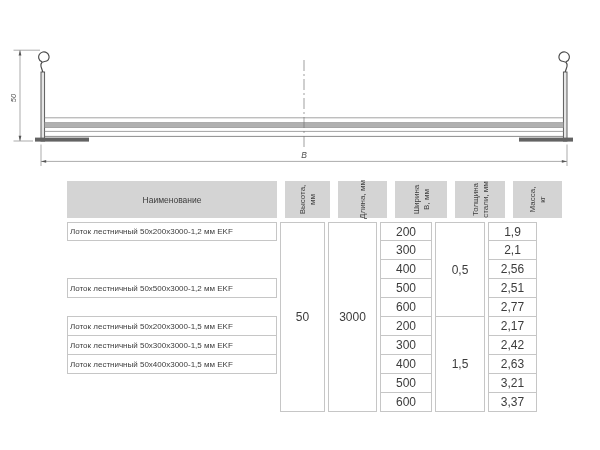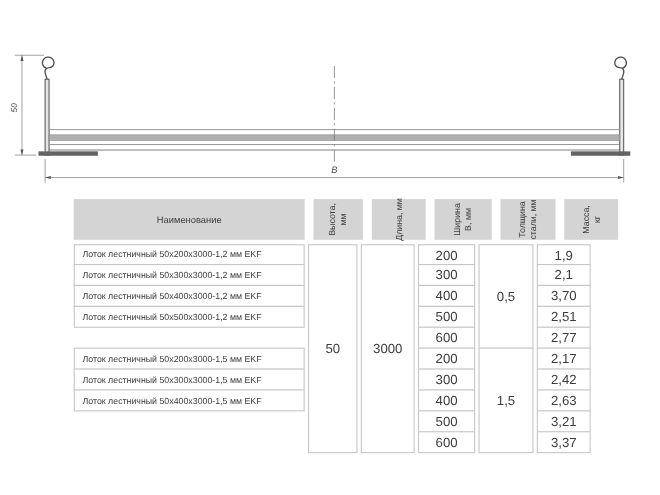--- a/index.html
+++ b/index.html
@@ -20,21 +20,21 @@
   .rot { position:absolute; inset:0; display:flex; align-items:center; justify-content:center;
          transform:rotate(-90deg); font-size:8px; line-height:1.2; text-align:center;
          white-space:pre-line; color:#3c3c3c; }
 
   .tbl-body { position:absolute; left:67px; top:222px;
     display:grid; grid-template-columns:210px 45px 49px 52px 50px 49px;
     grid-auto-rows:19px; column-gap:3px; }
   .c { box-sizing:border-box; background:#fff; border:1px solid #c6c6c6;
        display:flex; align-items:center; justify-content:center;
        font-size:12px; color:#3c3c3c; }
-  .c-name { justify-content:flex-start; padding:0 4px 0 7px; font-size:8px; white-space:nowrap; }
+  .c-name { justify-content:flex-start; padding:0 4px 0 2px; font-size:8px; white-space:nowrap; }
   .sub { margin-top:-1px; }
   .col1{grid-column:1}.col2{grid-column:2}.col3{grid-column:3}
   .col4{grid-column:4}.col5{grid-column:5}.col6{grid-column:6}
   .r1{grid-row:1}.r2{grid-row:2}.r3{grid-row:3}.r4{grid-row:4}.r5{grid-row:5}
   .r6{grid-row:6}.r7{grid-row:7}.r8{grid-row:8}.r9{grid-row:9}.r10{grid-row:10}
   .span-all{grid-row:1/11}.span-top{grid-row:1/6}.span-bot{grid-row:6/11}
 </style>
 </head>
 <body>
 
@@ -103,22 +103,20 @@
     </div>
     <div class="h">
       <div class="rot">Масса,
 кг</div>
     </div>
   </div>
 
   <div class="tbl-body">
 
     <div class="c c-name col1 r1">Лоток лестничный 50х200х3000-1,2 мм EKF</div>
-    <div class="c c-name col1 r2 sub">Лоток лестничный 50х300х3000-1,2 мм EKF</div>
-    <div class="c c-name col1 r3 sub">Лоток лестничный 50х400х3000-1,2 мм EKF</div>
     <div class="c c-name col1 r4 sub">Лоток лестничный 50х500х3000-1,2 мм EKF</div>
     <div class="c c-name col1 r6 sub">Лоток лестничный 50х200х3000-1,5 мм EKF</div>
     <div class="c c-name col1 r7 sub">Лоток лестничный 50х300х3000-1,5 мм EKF</div>
     <div class="c c-name col1 r8 sub">Лоток лестничный 50х400х3000-1,5 мм EKF</div>
 
     <div class="c col2 span-all">50</div>
     <div class="c col3 span-all">3000</div>
 
     <div class="c col4 r1">200</div>
     <div class="c col4 r2 sub">300</div>
@@ -129,21 +127,21 @@
     <div class="c col4 r7 sub">300</div>
     <div class="c col4 r8 sub">400</div>
     <div class="c col4 r9 sub">500</div>
     <div class="c col4 r10 sub">600</div>
 
     <div class="c col5 span-top">0,5</div>
     <div class="c col5 span-bot sub">1,5</div>
 
     <div class="c col6 r1">1,9</div>
     <div class="c col6 r2 sub">2,1</div>
-    <div class="c col6 r3 sub">3,70</div>
+    <div class="c col6 r3 sub">2,56</div>
     <div class="c col6 r4 sub">2,51</div>
     <div class="c col6 r5 sub">2,77</div>
     <div class="c col6 r6 sub">2,17</div>
     <div class="c col6 r7 sub">2,42</div>
     <div class="c col6 r8 sub">2,63</div>
     <div class="c col6 r9 sub">3,21</div>
     <div class="c col6 r10 sub">3,37</div>
   </div>
 
 </div>

